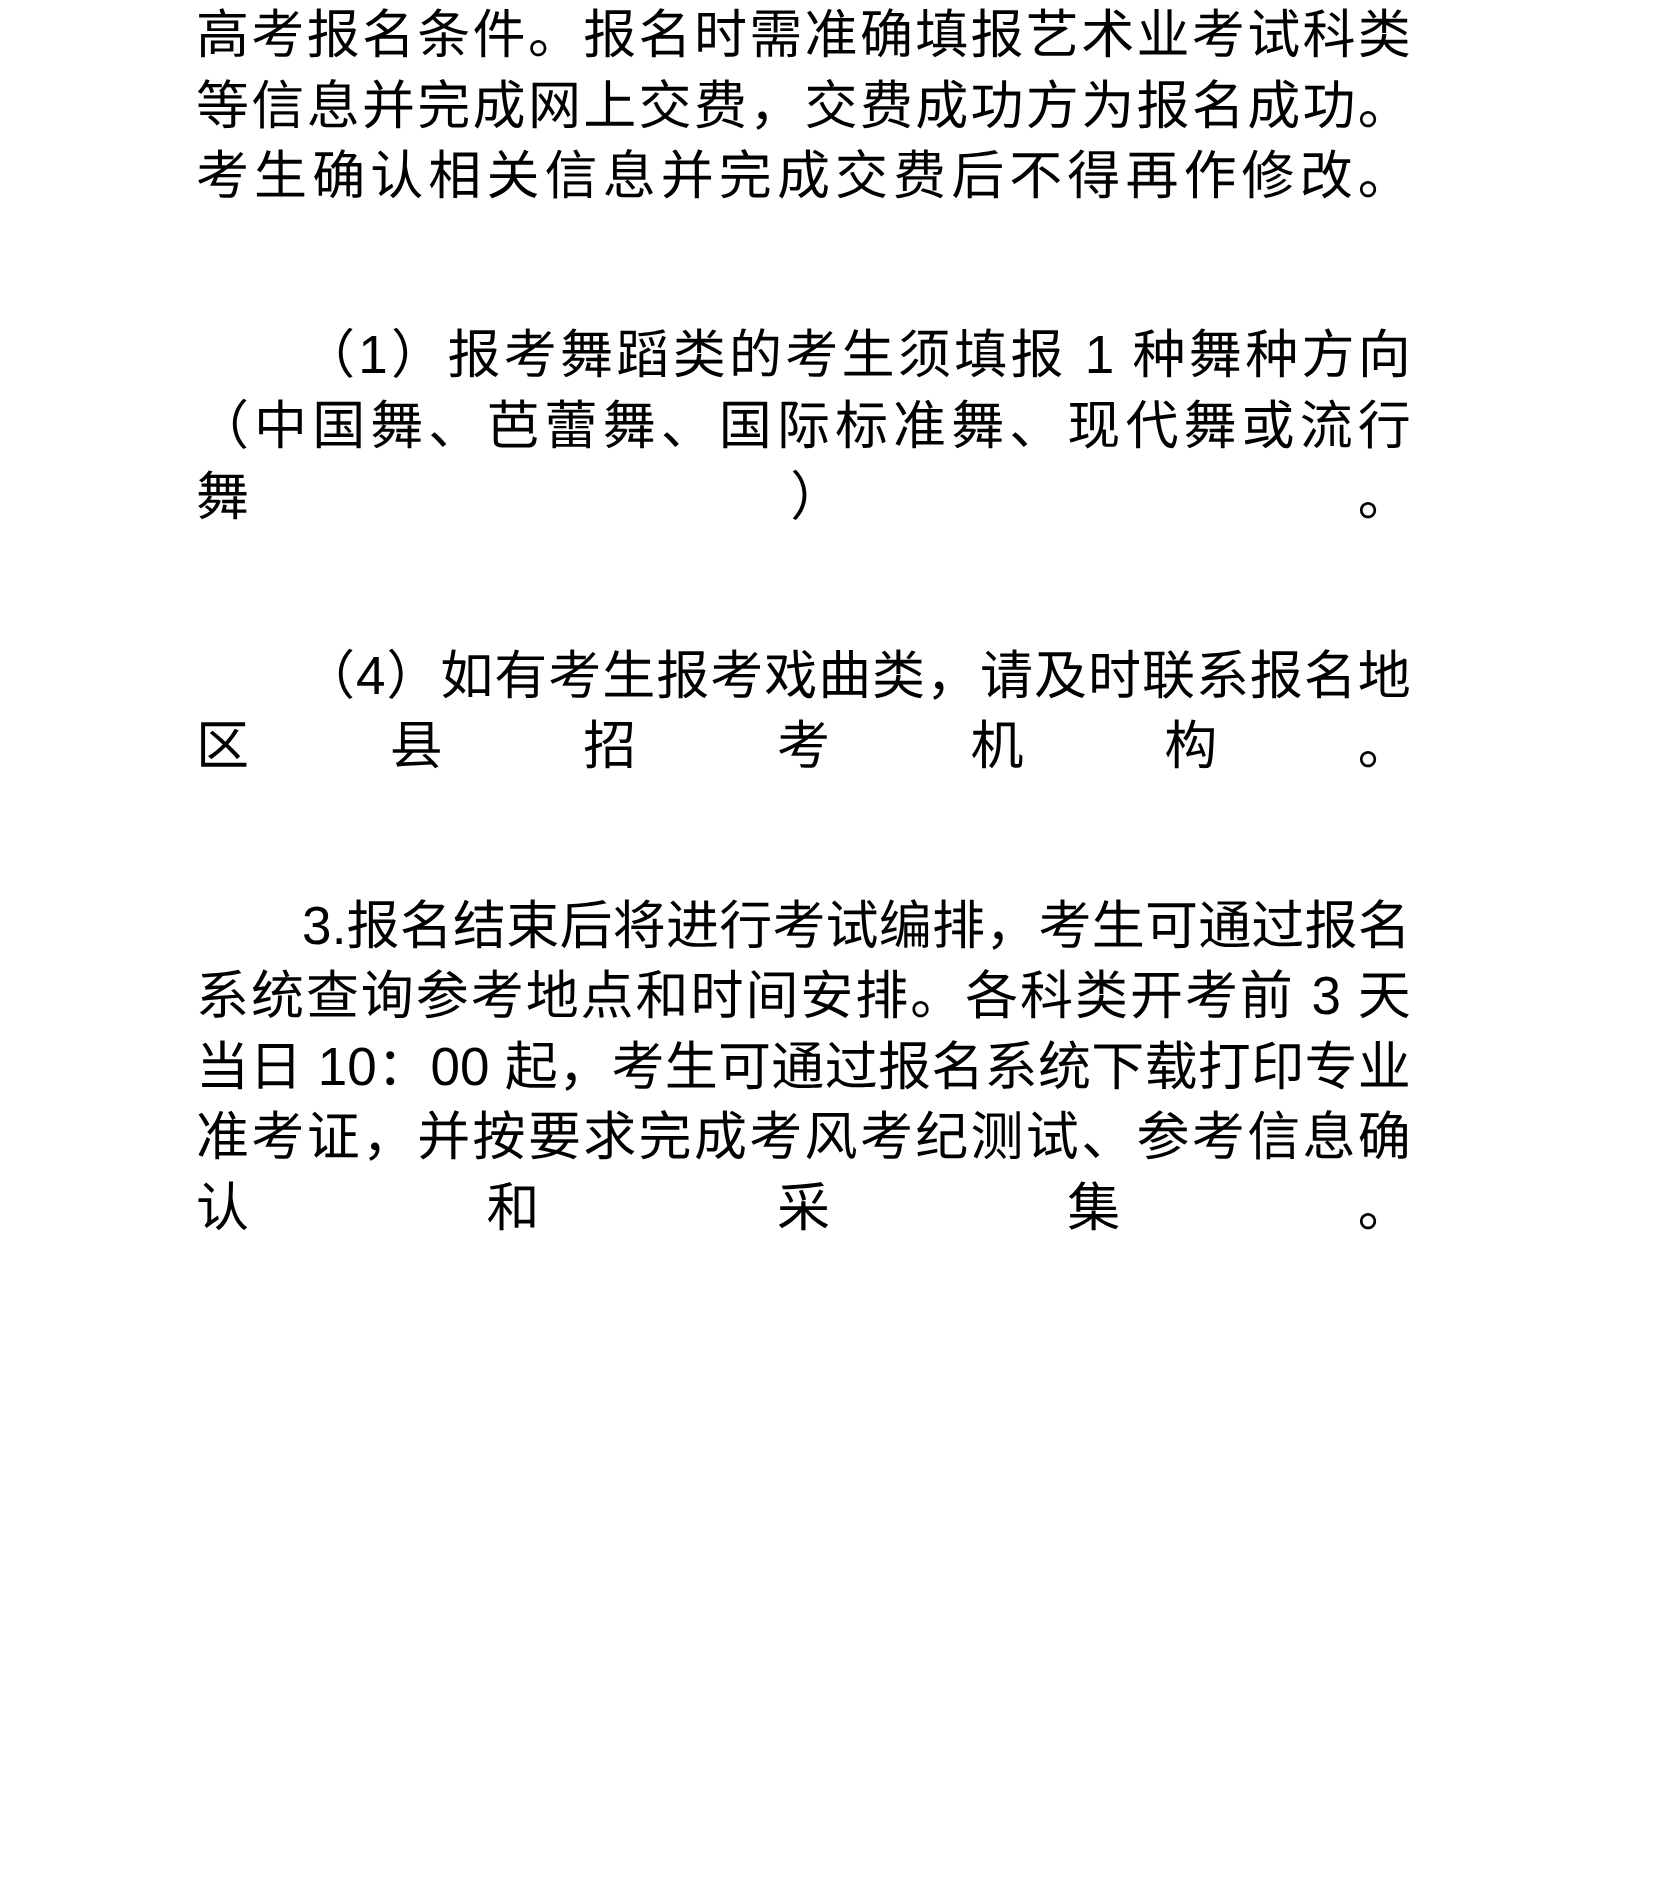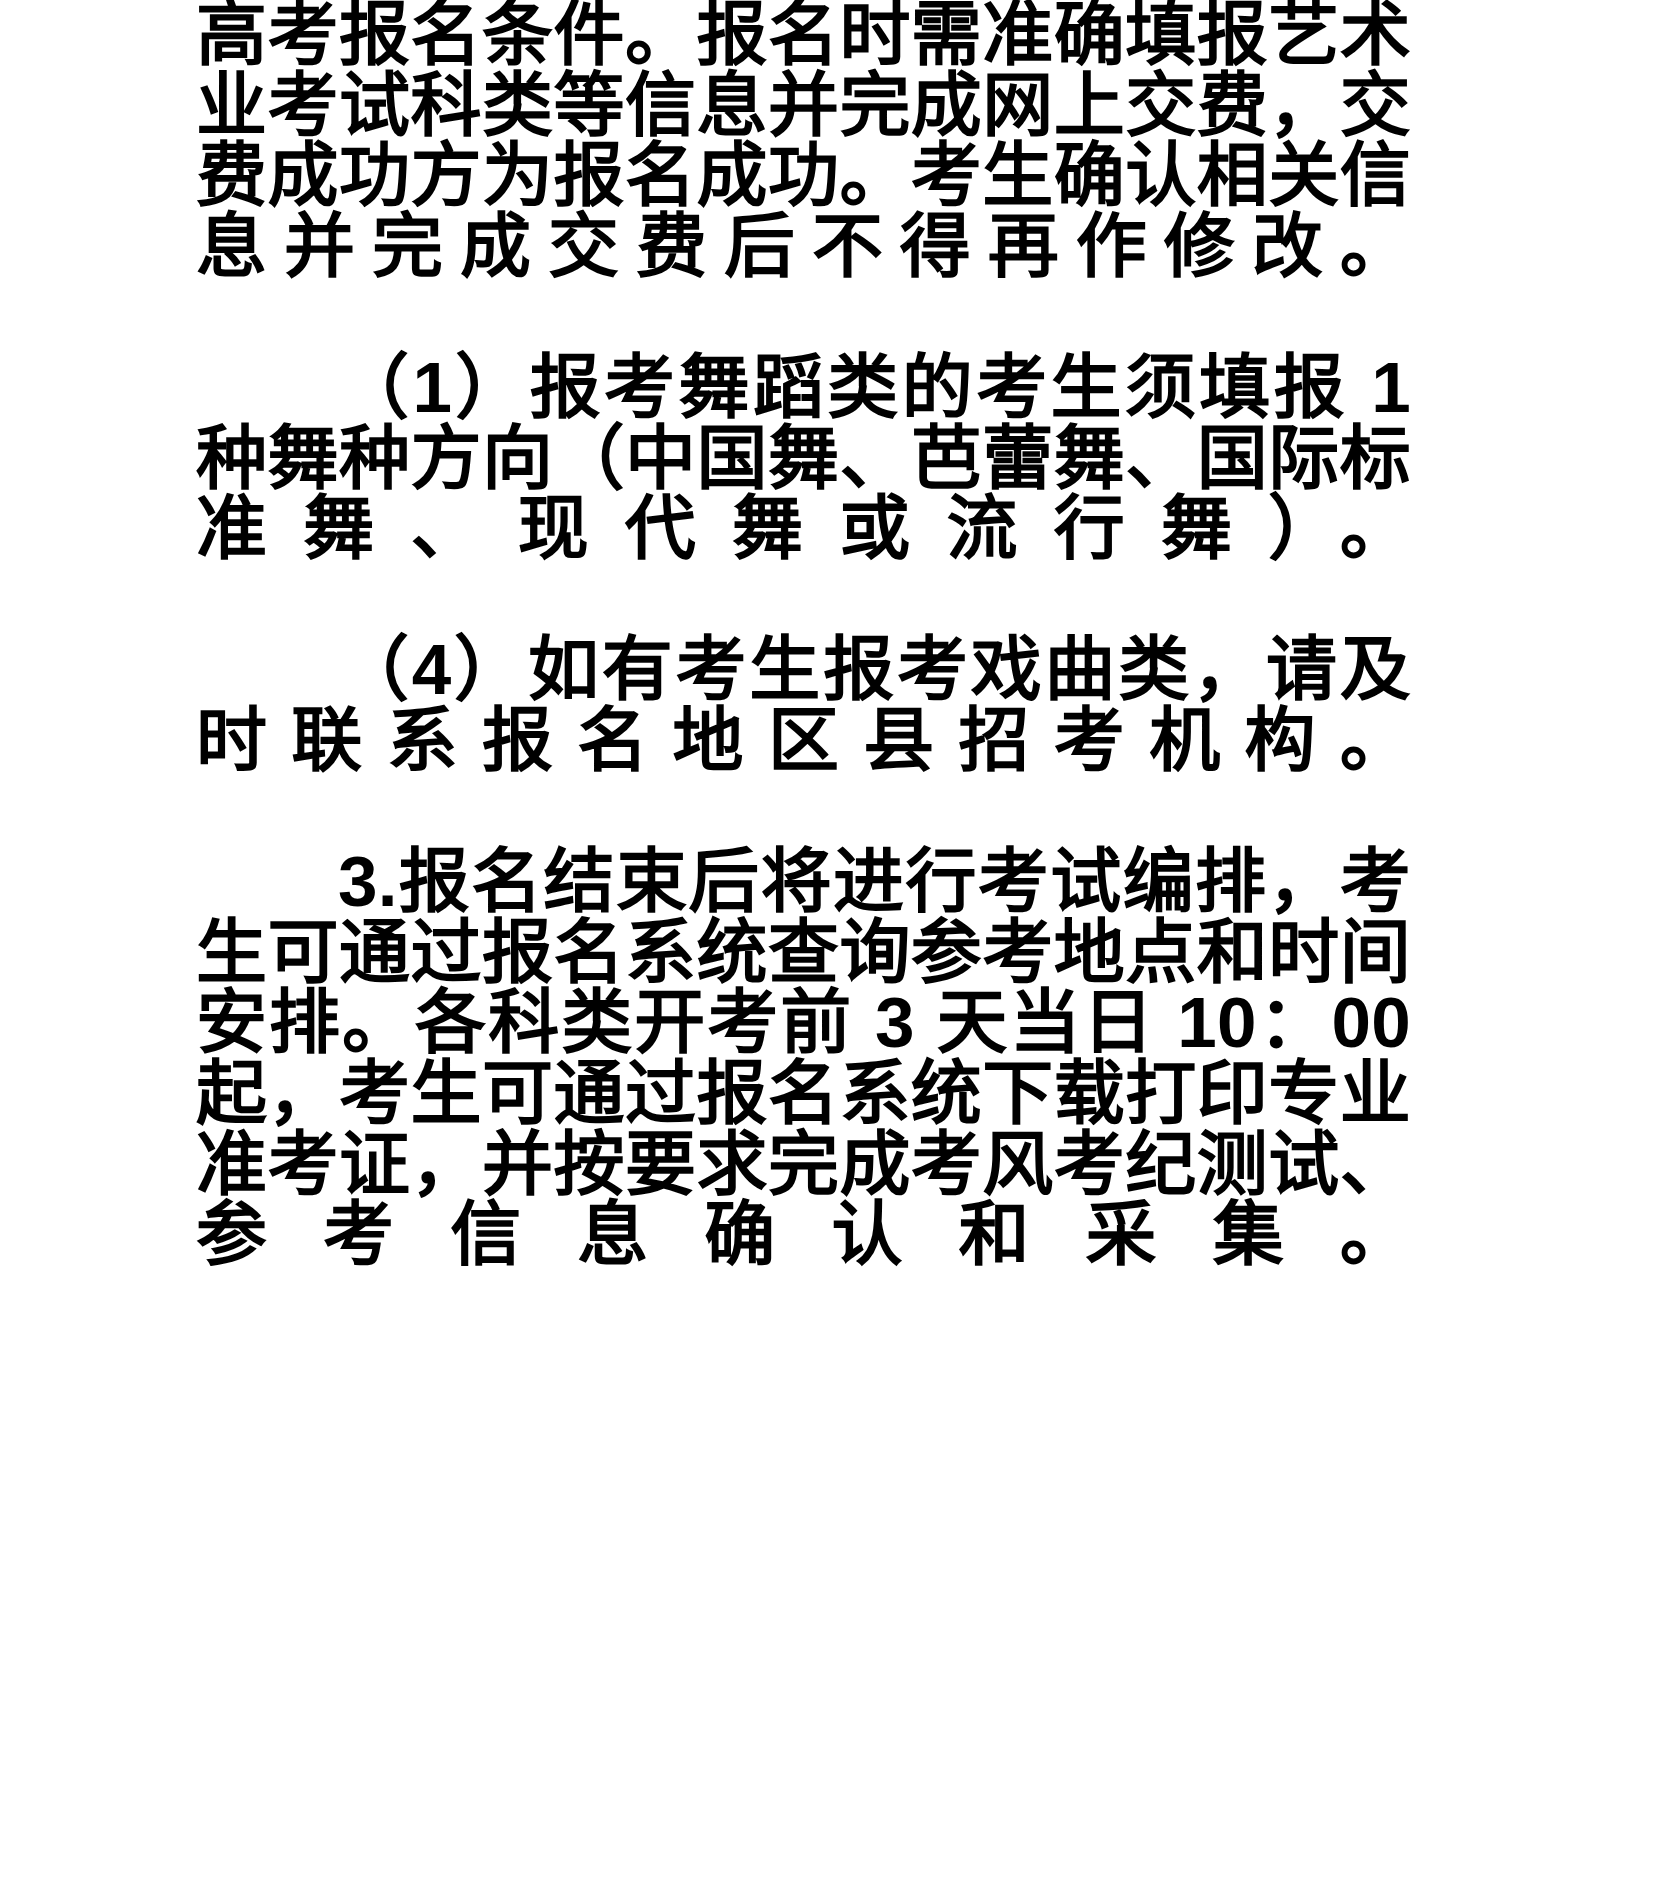--- a/index.html
+++ b/index.html
@@ -25,39 +25,40 @@
   #doc-body {
     position: absolute;
     left: 196px;
     top: 0px;
     width: 1215px;
   }
 
   .para {
     margin: 0;
     padding: 0;
-    font-size: 71px;
+    font-size: 53px;
     line-height: 70.6px;
     color: #000000;
     text-align: justify;
     text-justify: inter-ideograph;
     letter-spacing: 0.2px;
     word-break: break-all;
-    font-weight: 700;
+    font-weight: 400;
     -webkit-font-smoothing: none;
   }
 
   
   .para.cont {
     text-indent: 0;
   }
 
   
   .para.indent {
     text-indent: 2em;
+    margin-top: 38px;
   }
 
   
   .para::after {
     content: "";
     display: inline-block;
     width: 100%;
   }
 </style>
 </head>

